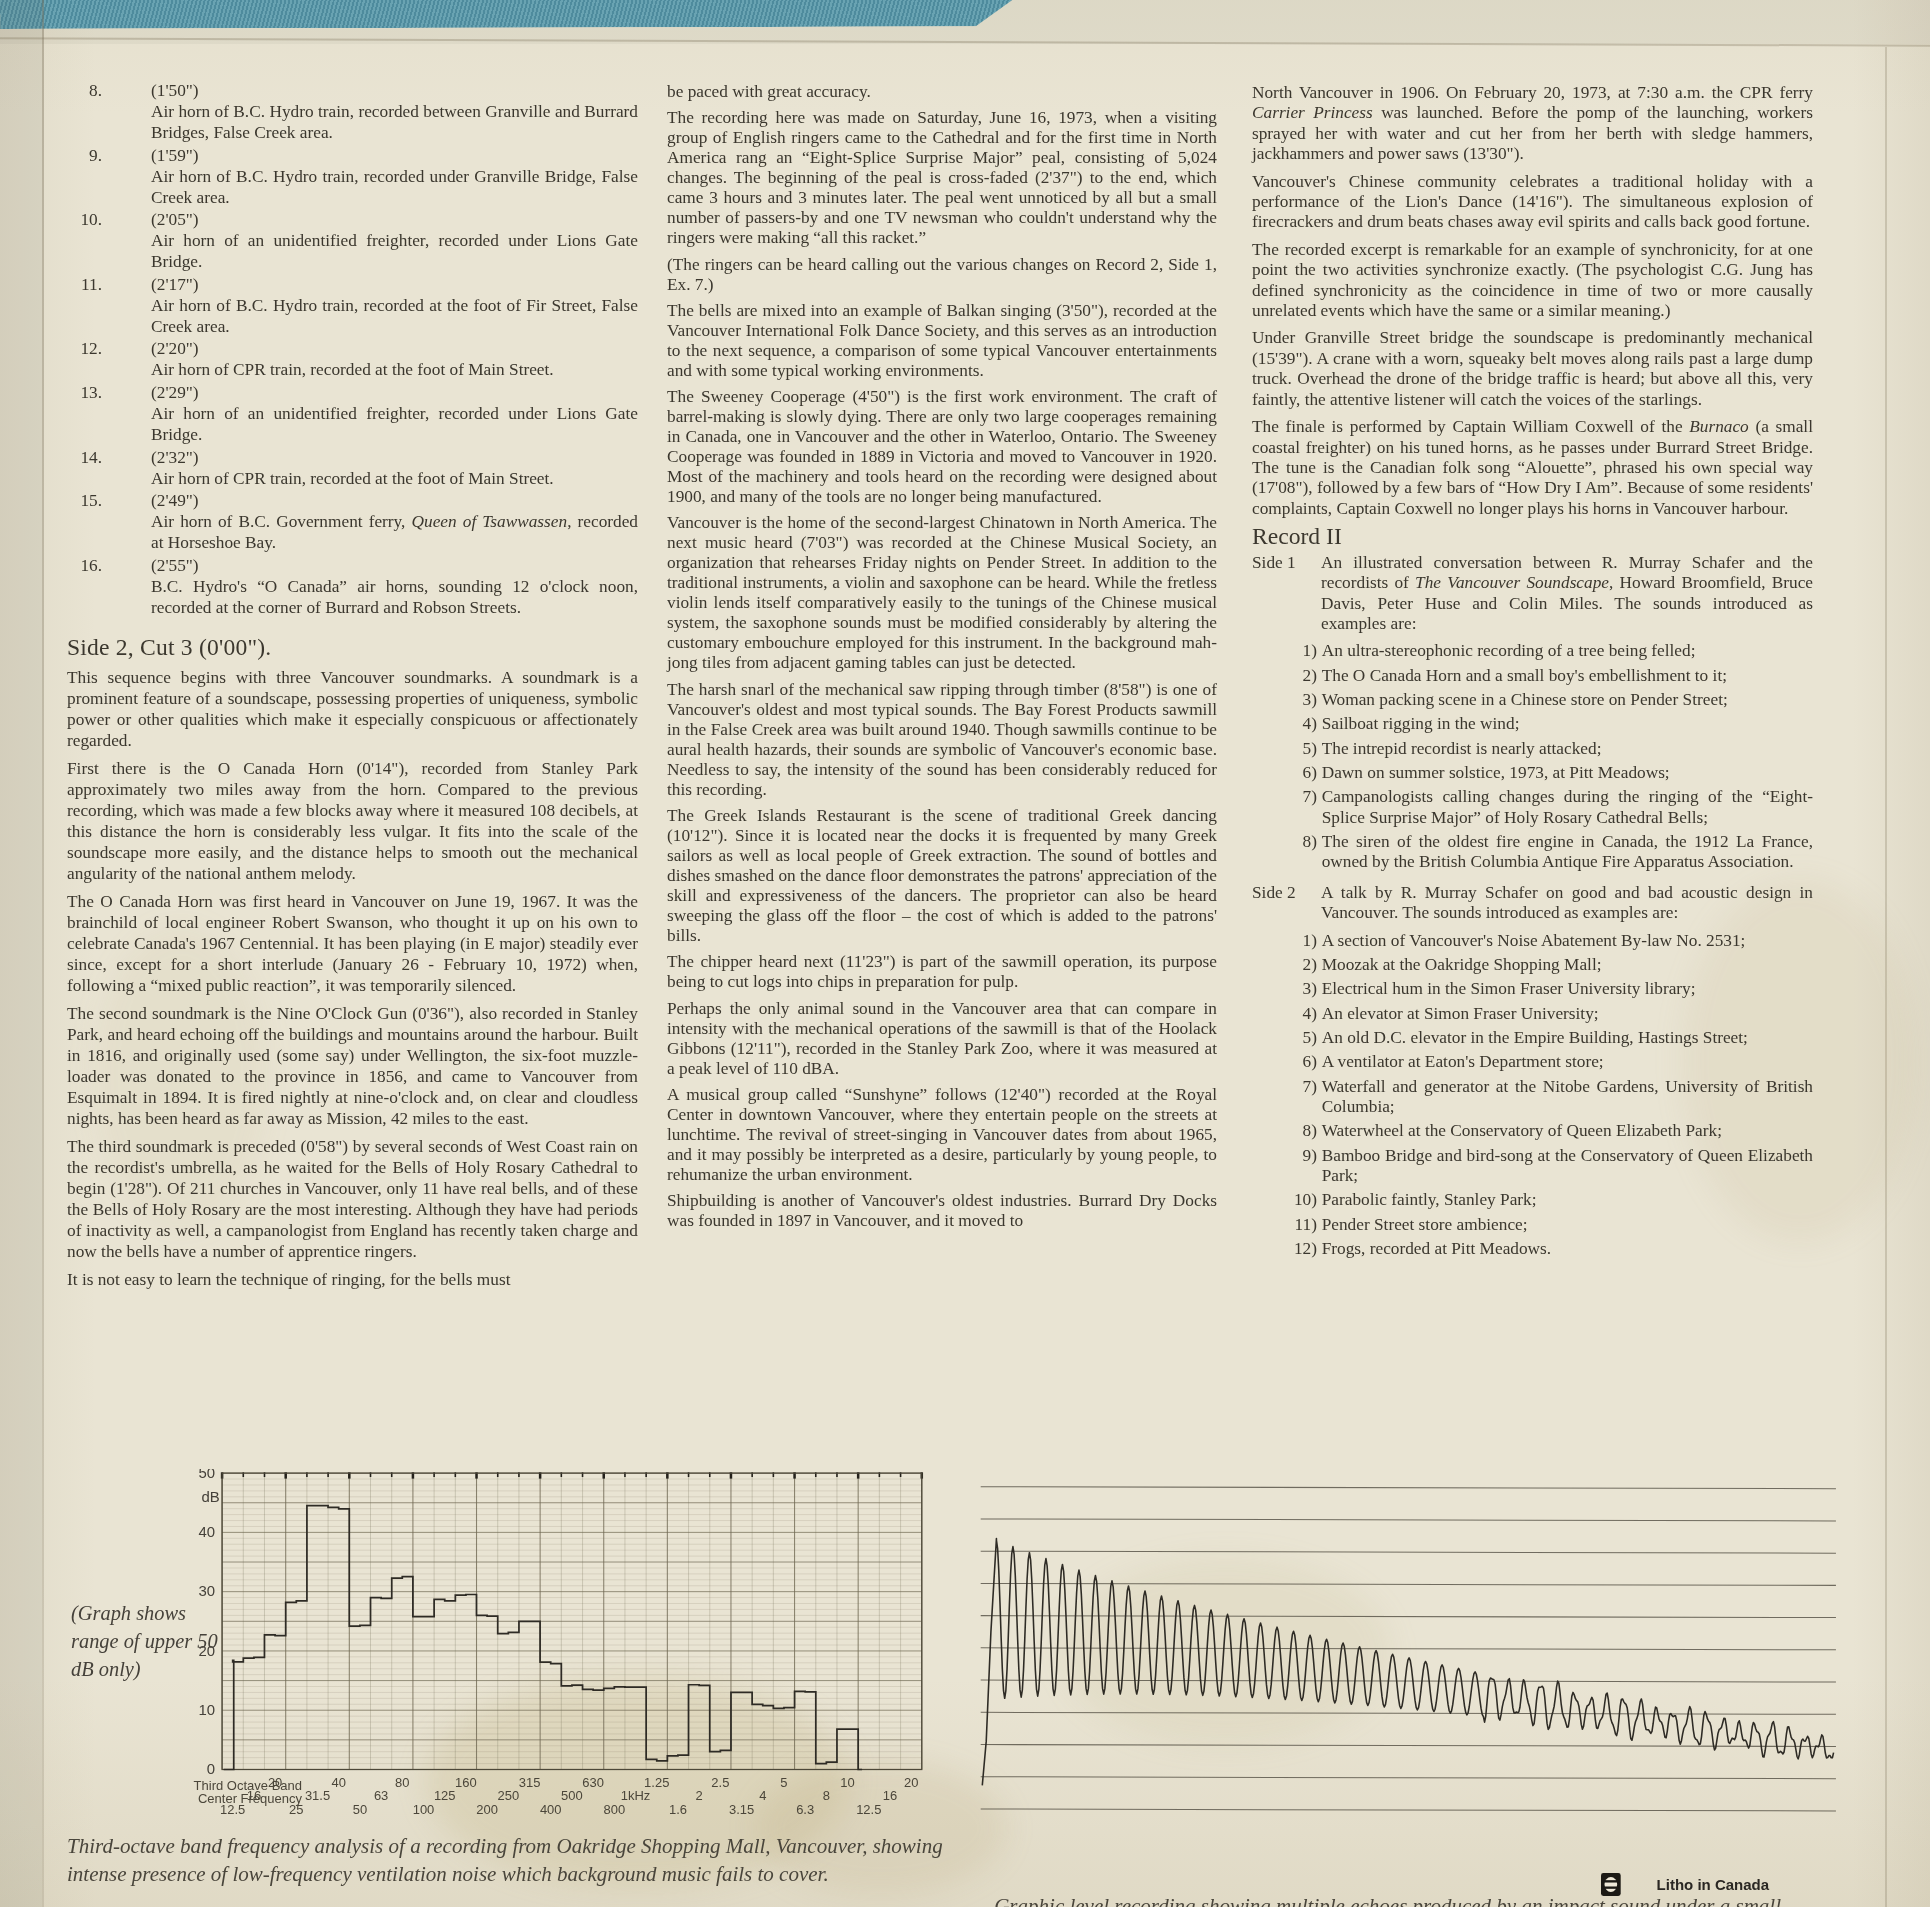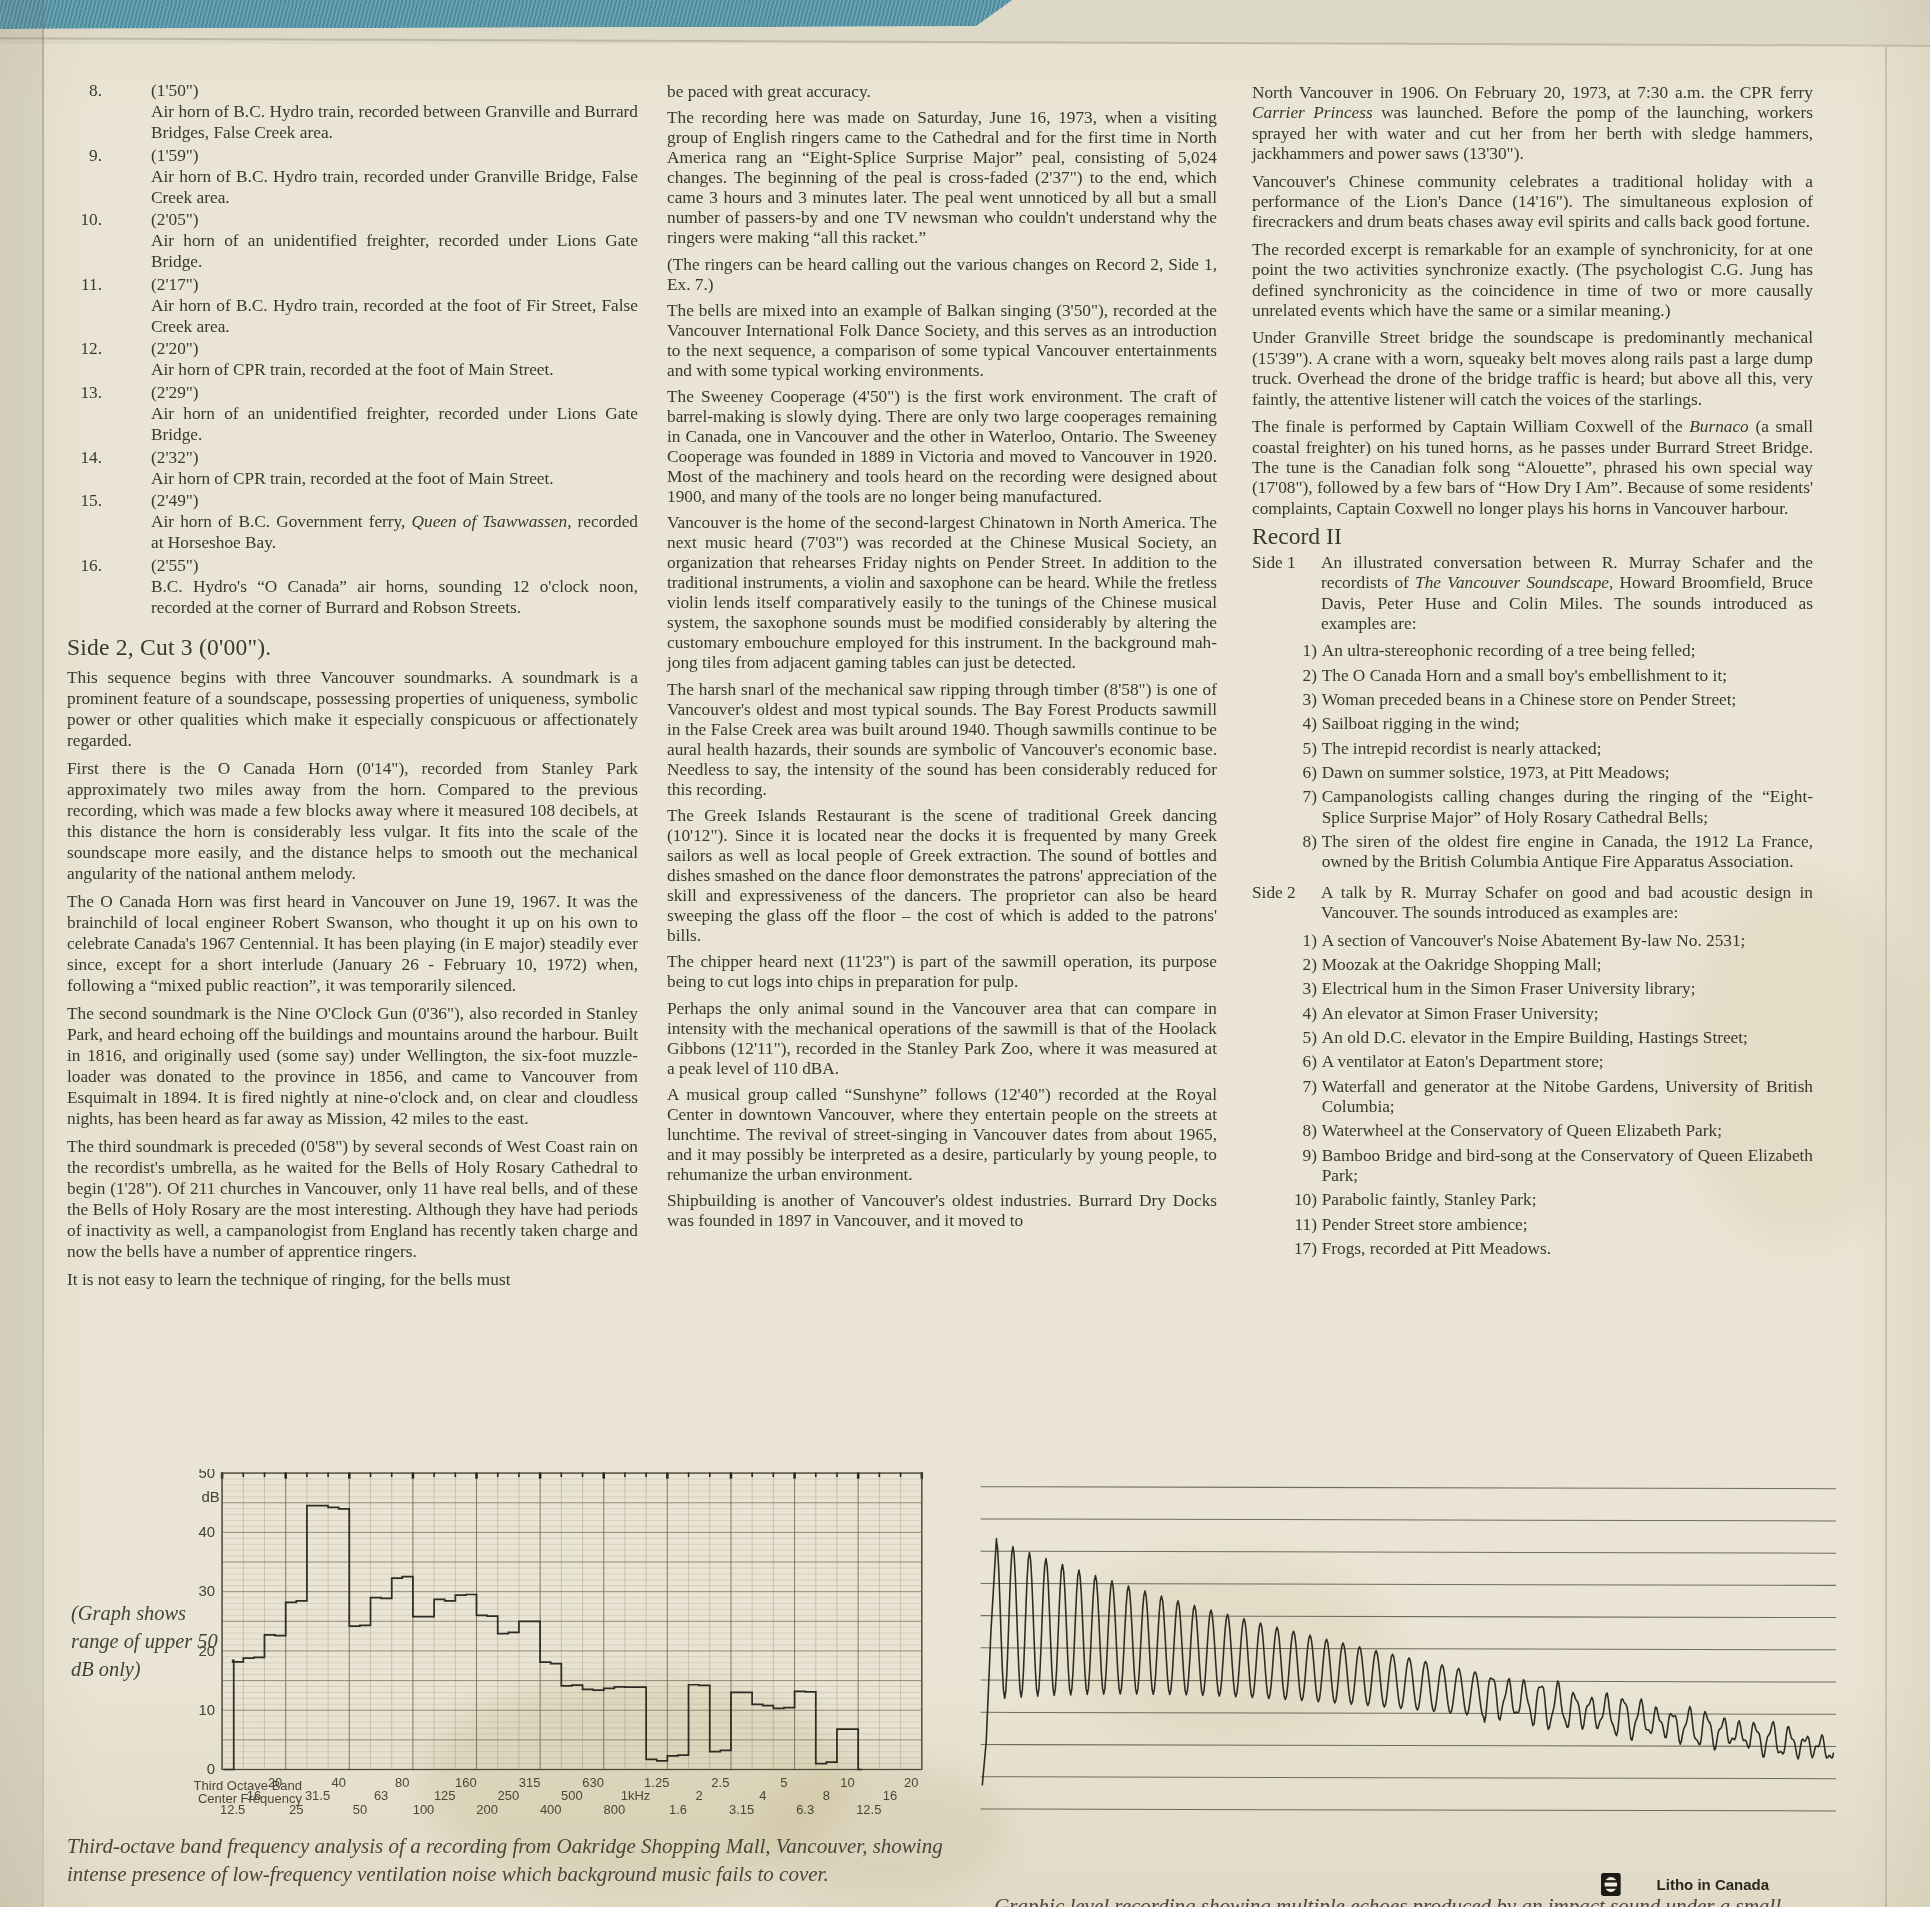--- a/index.html
+++ b/index.html
@@ -165,21 +165,21 @@
             <div class="rs-item">
               <span class="rs-num">1)</span>
               <span>An ultra-stereophonic recording of a tree being felled;</span>
             </div>
             <div class="rs-item">
               <span class="rs-num">2)</span>
               <span>The O Canada Horn and a small boy's embellishment to it;</span>
             </div>
             <div class="rs-item">
               <span class="rs-num">3)</span>
-              <span>Woman preceded beans in a Chinese store on Pender Street;</span>
+              <span>Woman packing scene in a Chinese store on Pender Street;</span>
             </div>
             <div class="rs-item">
               <span class="rs-num">4)</span>
               <span>Sailboat rigging in the wind;</span>
             </div>
             <div class="rs-item">
               <span class="rs-num">5)</span>
               <span>The intrepid recordist is nearly attacked;</span>
             </div>
             <div class="rs-item">
@@ -238,21 +238,21 @@
             </div>
             <div class="rs-item">
               <span class="rs-num">10)</span>
               <span>Parabolic faintly, Stanley Park;</span>
             </div>
             <div class="rs-item">
               <span class="rs-num">11)</span>
               <span>Pender Street store ambience;</span>
             </div>
             <div class="rs-item">
-              <span class="rs-num">17)</span>
+              <span class="rs-num">12)</span>
               <span>Frogs, recorded at Pitt Meadows.</span>
             </div>
           </div>
         </div>
       </div>
   </div>
 
   <div id="chart1-wrap">
     <div id="chart1-note">(Graph shows range of upper 50 dB only)</div>
     <div id="chart1-xtitle">

